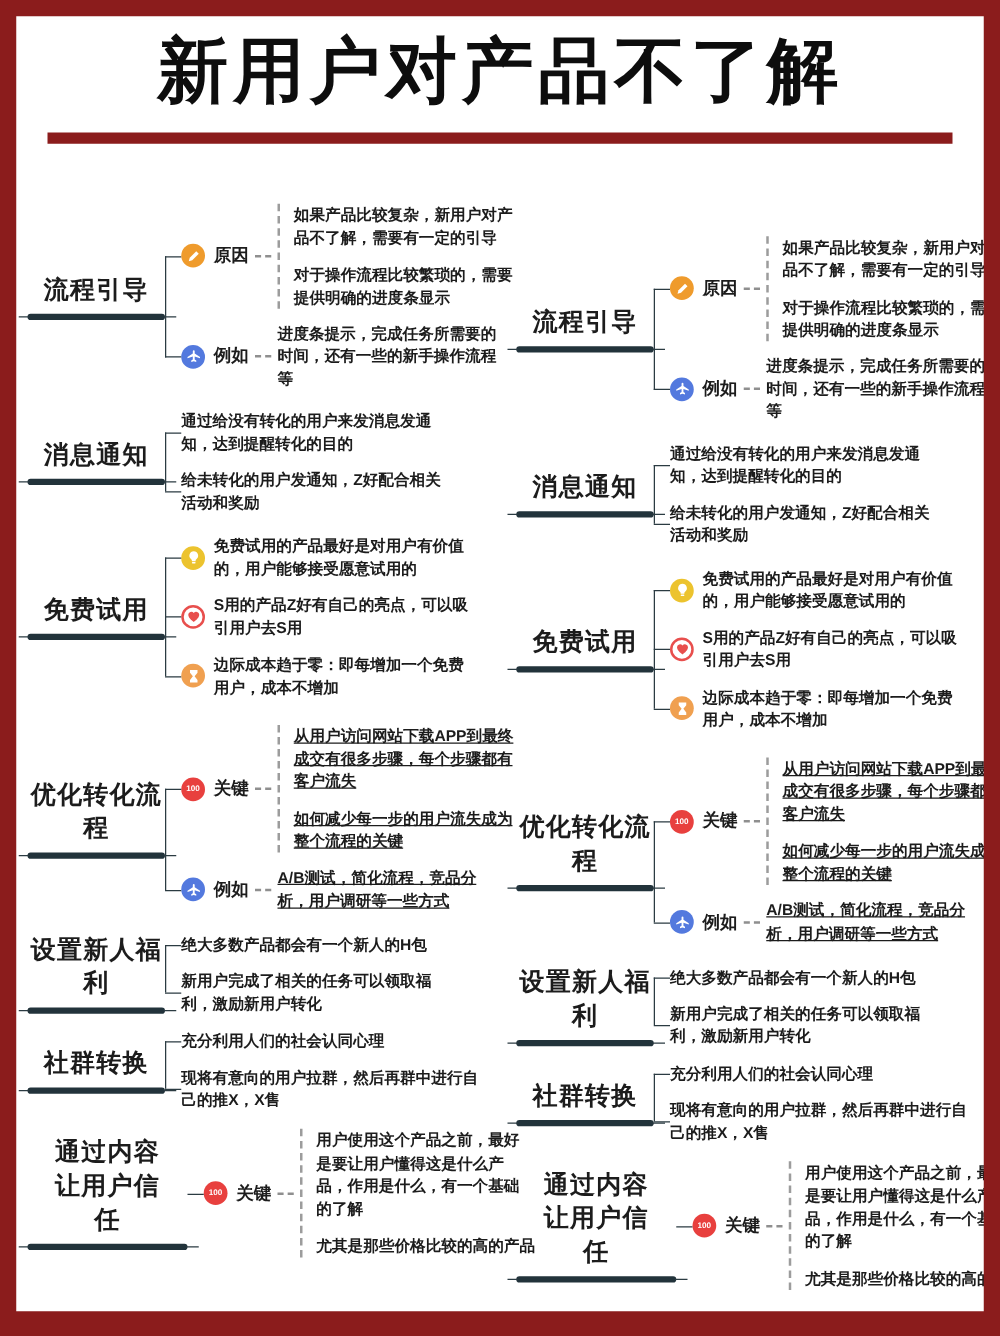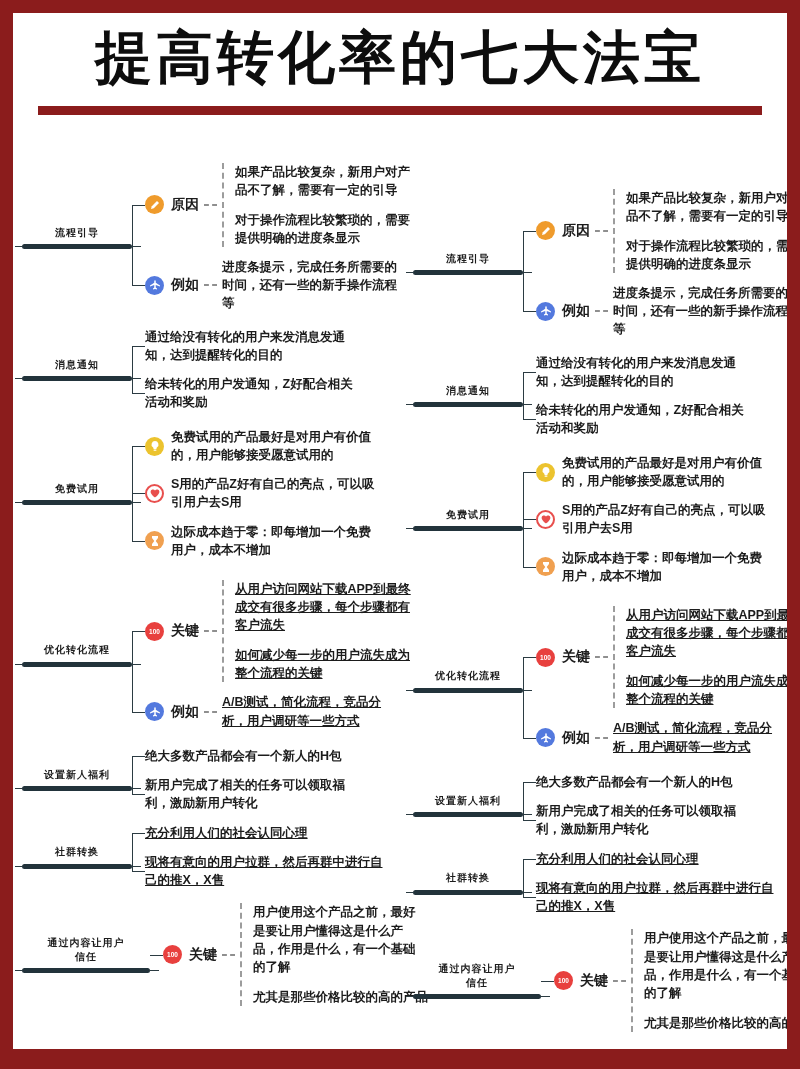--- a/index.html
+++ b/index.html
@@ -13,21 +13,21 @@
     letter-spacing:4px;line-height:1.1;white-space:nowrap;
   }
   .title-divider{height:9px;background:#8b1c1c;margin:17px 38px 0 38px;}
   .map{display:flex;padding:0 16px 0 22px;}
   .col{width:50%;box-sizing:border-box;}
   .col-left{padding-top:48px;}
   .col-right{padding-top:74px;padding-left:10px;}
 
   .branch{display:flex;align-items:center;}
   .topic{width:110px;flex-shrink:0;text-align:center;}
-  .topic-label{font-size:10px;font-weight:800;letter-spacing:1px;line-height:1.35;}
+  .topic-label{font-size:20px;font-weight:800;letter-spacing:1px;line-height:1.35;}
   .topic-line{position:relative;height:5px;border-radius:3px;background:#22333b;margin-top:5px;}
   .topic-line::before{content:"";position:absolute;left:-7px;top:2px;width:8px;border-top:1.5px solid #2b3b42;}
   .topic-line::after{content:"";position:absolute;right:-9px;top:2px;width:10px;border-top:1.5px solid #2b3b42;}
 
   .kids{flex:1;position:relative;padding-left:13px;display:flex;flex-direction:column;gap:11px;}
   .vline{position:absolute;left:0;width:0;border-left:1.6px solid #2b3b42;}
   .kid{position:relative;display:flex;align-items:center;}
   .kids.bracket > .kid::before,
   .kids.single > .kid::before{
     content:"";position:absolute;left:-13px;top:50%;width:13px;border-top:1.6px solid #2b3b42;
@@ -50,32 +50,32 @@
   .sec-process-guidance .titem{width:186px;}
   .sec-message-notification{margin-bottom:17px;}
   .sec-message-notification .titem{width:208px;}
   .sec-free-trial{margin-bottom:21px;}
   .sec-free-trial .titem{width:210px;}
   .sec-optimize-conversion-flow{margin-bottom:17px;}
   .sec-optimize-conversion-flow .titem{width:184px;text-decoration:underline;}
   .sec-newcomer-benefits{margin-bottom:12px;}
   .sec-newcomer-benefits .titem{width:222px;}
   .sec-community-conversion{margin-bottom:14px;}
-  .sec-community-conversion .titem{width:242px;text-decoration:underline;}
+  .sec-community-conversion .titem{width:242px;}
   .sec-content-trust .topic{width:128px;}
   .sec-content-trust .topic-label{max-width:86px;margin:0 auto;}
   .sec-content-trust .titem{width:170px;}
   .sec-content-trust .titem:nth-child(2){white-space:nowrap;}
 </style>
 </head>
 <body>
 
 <div class="frame"></div>
 
-<div class="title">提高转化率的七大法宝</div>
+<div class="title">新用户对产品不了解</div>
 <div class="title-divider"></div>
 
 <div class="map">
   <div class="col col-left" id="col-left">
       <div class="branch sec-process-guidance">
         <div class="topic">
           <div class="topic-label">流程引导</div>
           <div class="topic-line"></div>
         </div>
         <div class="kids bracket">

